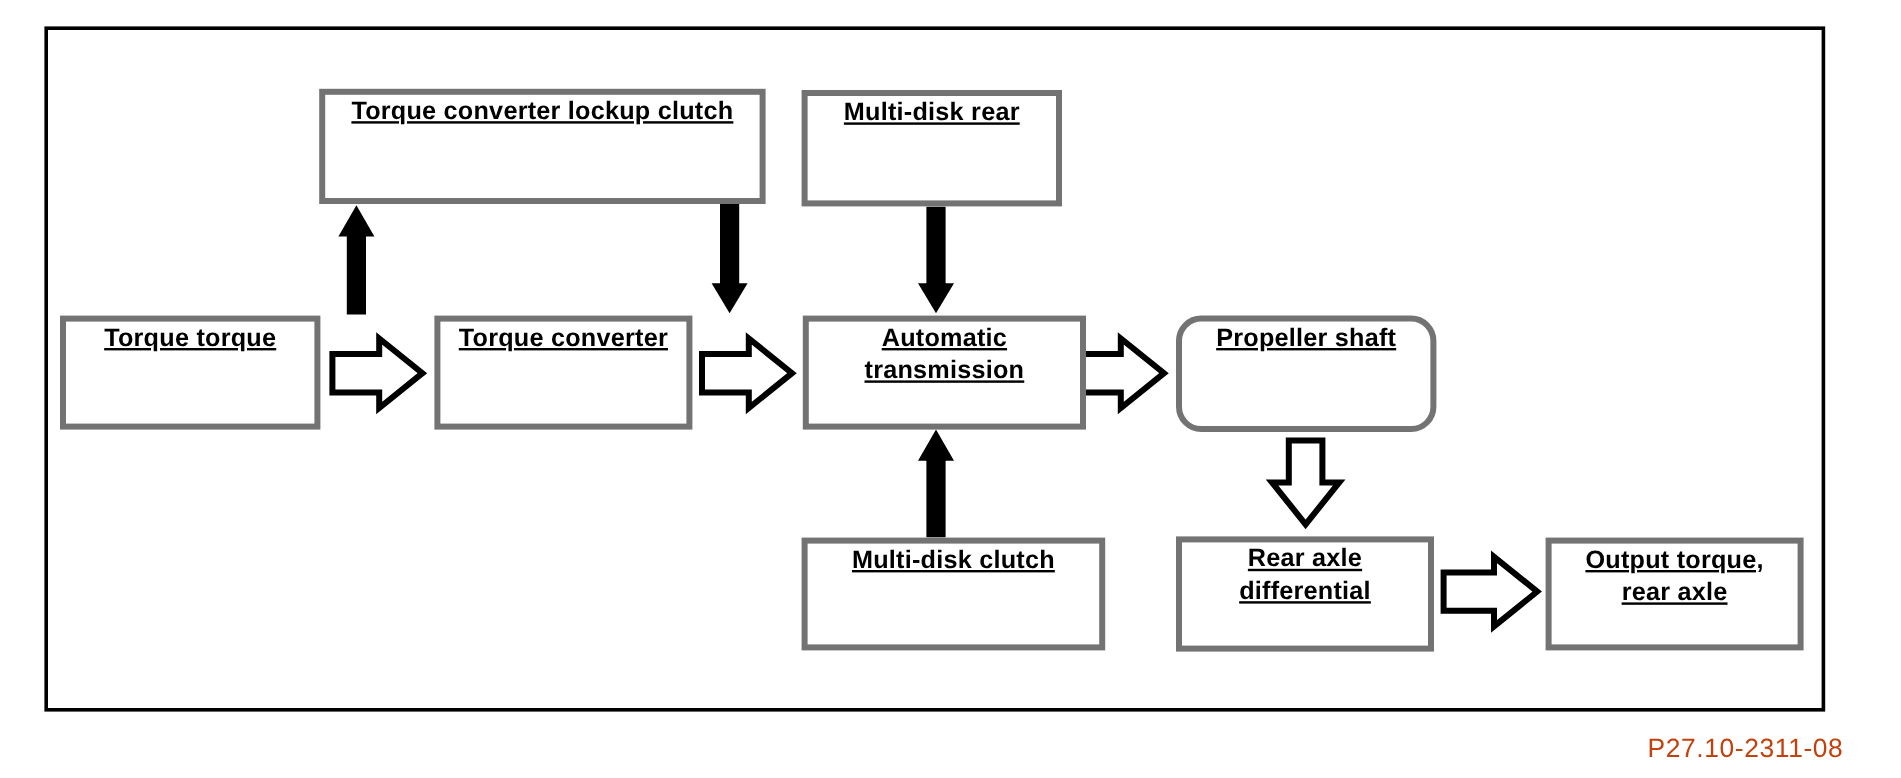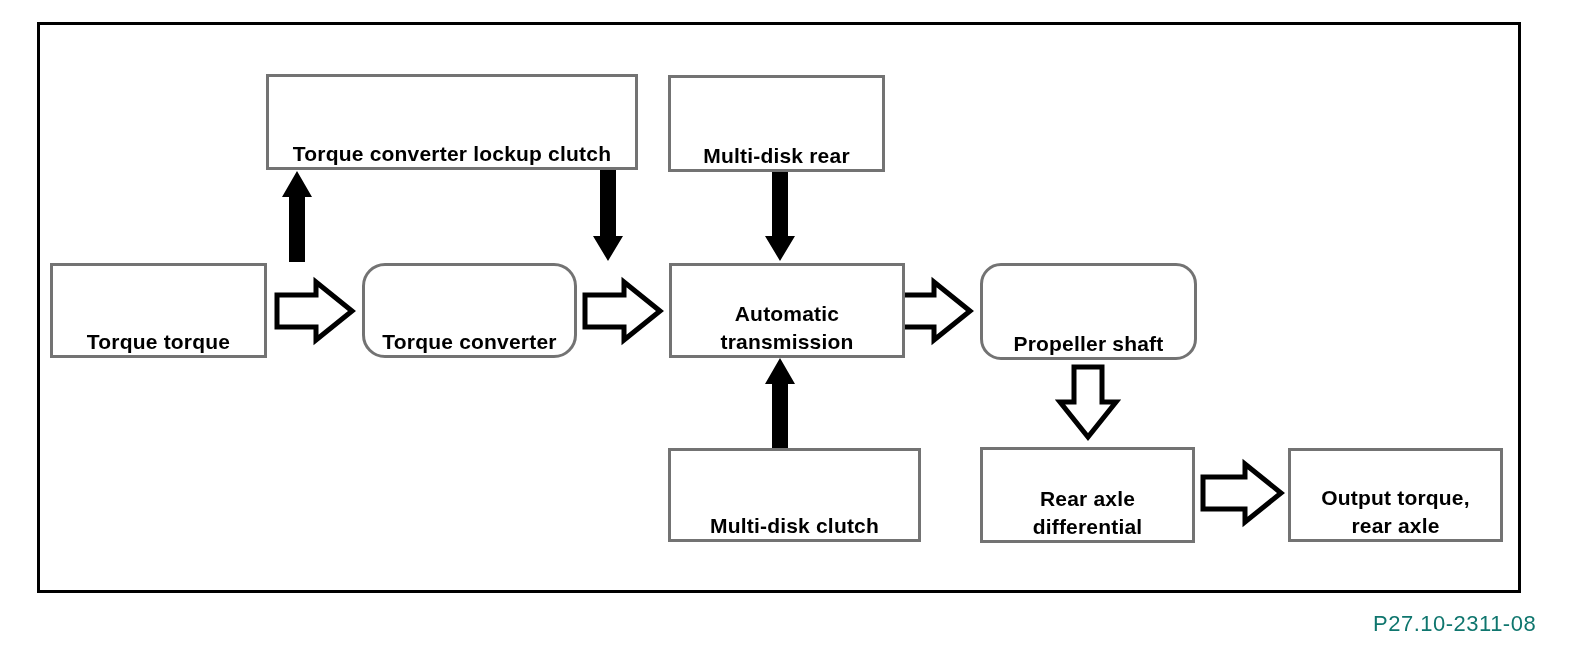--- a/index.html
+++ b/index.html
@@ -29,39 +29,40 @@
     position: absolute;
     left: 0;
     top: 0;
     width: 1584px;
     height: 648px;
     pointer-events: none;
   }
   .node {
     position: absolute;
     box-sizing: border-box;
-    border: 3px solid #737373;
+    border: 5px solid #737373;
     background: #ffffff;
     display: flex;
-    align-items: flex-end;
+    align-items: flex-start;
     justify-content: center;
     text-align: center;
     font-weight: bold;
     font-size: 21px;
     line-height: 1.3;
     color: #000000;
     white-space: pre-line;
     letter-spacing: 0.2px;
+    text-decoration: underline;
   }
   
   .node-lockup  { left: 266px;  top: 74px;  width: 372px; height: 96px; }
   .node-brake   { left: 668px;  top: 75px;  width: 217px; height: 97px; }
   
   .node-engine  { left: 50px;   top: 263px; width: 217px; height: 95px; }
-  .node-tc      { left: 362px;  top: 263px; width: 215px; height: 95px; border-radius: 23px; }
+  .node-tc      { left: 362px;  top: 263px; width: 215px; height: 95px; }
   .node-at      { left: 669px;  top: 263px; width: 236px; height: 95px; }
   .node-prop    { left: 980px;  top: 263px; width: 217px; height: 97px; border-radius: 21px; }
   
   .node-clutch  { left: 668px;  top: 448px; width: 253px; height: 94px; }
   .node-diff    { left: 980px;  top: 447px; width: 215px; height: 96px; }
   .node-output  { left: 1288px; top: 448px; width: 215px; height: 94px; }
 
   .hollow-arrow {
     fill: #ffffff;
     stroke: #000000;
@@ -71,21 +72,21 @@
   .solid-arrow {
     fill: #000000;
     stroke: none;
   }
   .caption {
     position: absolute;
     left: 1373px;
     top: 611px;
     font-size: 22px;
     font-weight: normal;
-    color: #0f766e;
+    color: #c2410c;
     letter-spacing: 0.5px;
   }
 </style>
 </head>
 <body>
 
 <div class="stage">
 
   <div class="frame"></div>
 

